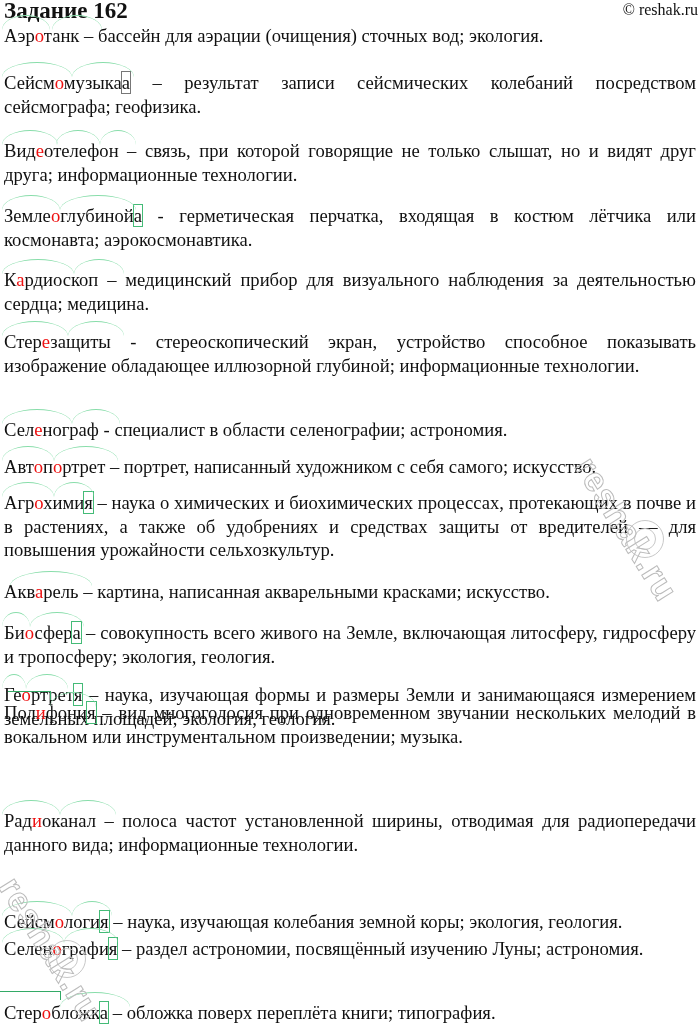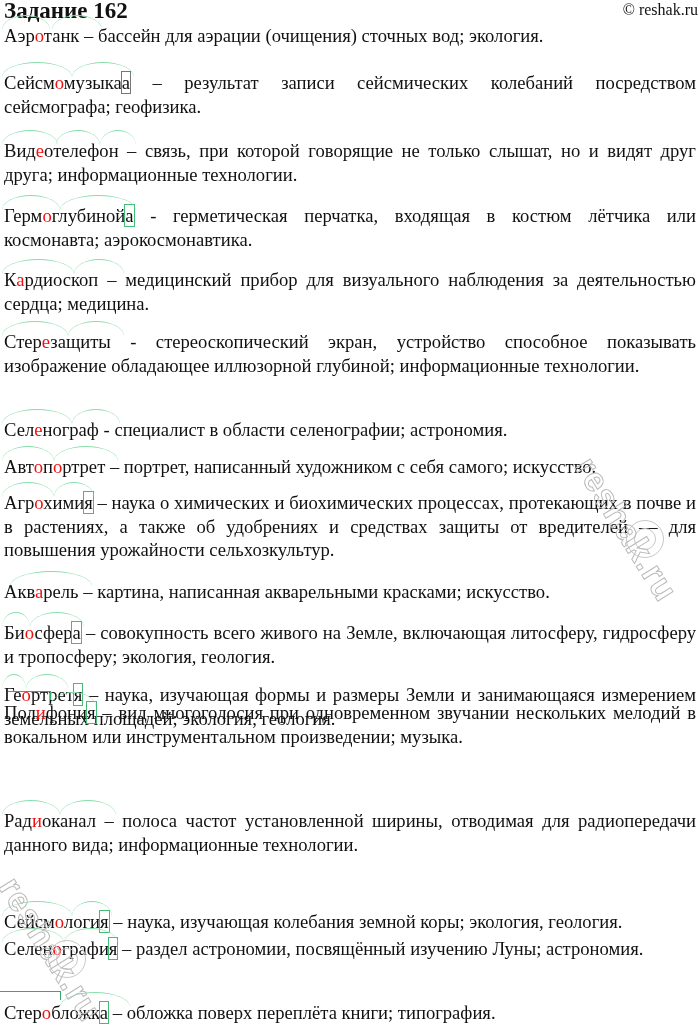--- a/index.html
+++ b/index.html
@@ -67,21 +67,21 @@
 
   <p class="entry" style="top:71px;margin:0">
     <span class="word"><span class="arc" style="left:-2px;width:70px"></span><span class="arc" style="left:68px;width:62px"></span><span>Сейсм</span><span class="stress">о</span><span>музыка</span><span class="ending gray">а</span></span><span> – результат записи сейсмических колебаний посредством сейсмографа; геофизика.</span>
   </p>
 
   <p class="entry" style="top:139px;margin:0">
     <span class="word"><span class="arc" style="left:-2px;width:56px"></span><span class="arc" style="left:52px;width:44px"></span><span class="arc" style="left:96px;width:36px"></span><span>Вид</span><span class="stress">е</span><span>отелефон</span></span><span> – связь, при которой говорящие не только слышат, но и видят друг друга; информационные технологии.</span>
   </p>
 
   <p class="entry" style="top:204px;margin:0">
-    <span class="word"><span class="arc" style="left:-2px;width:58px"></span><span class="arc" style="left:56px;width:76px"></span><span>Герм</span><span class="stress">о</span><span>глубиной</span><span class="ending">а</span></span><span>  -  герметическая перчатка, входящая в костюм лётчика или космонавта; аэрокосмонавтика.</span>
+    <span class="word"><span class="arc" style="left:-2px;width:58px"></span><span class="arc" style="left:56px;width:76px"></span><span>Земле</span><span class="stress">о</span><span>глубиной</span><span class="ending">а</span></span><span>  -  герметическая перчатка, входящая в костюм лётчика или космонавта; аэрокосмонавтика.</span>
   </p>
 
   <p class="entry" style="top:268px;margin:0">
     <span class="word"><span class="arc" style="left:-2px;width:72px"></span><span class="arc" style="left:70px;width:50px"></span><span>К</span><span class="stress">а</span><span>рдиоскоп</span></span><span> – медицинский прибор для визуального наблюдения за деятельностью сердца; медицина.</span>
   </p>
 
   <p class="entry" style="top:330px;margin:0">
     <span class="word"><span class="arc" style="left:-2px;width:66px"></span><span class="arc" style="left:64px;width:56px"></span><span>Стер</span><span class="stress">е</span><span>защиты</span></span><span>  -  стереоскопический экран, устройство способное  показывать изображение обладающее иллюзорной глубиной; информационные технологии.</span>
   </p>
 

